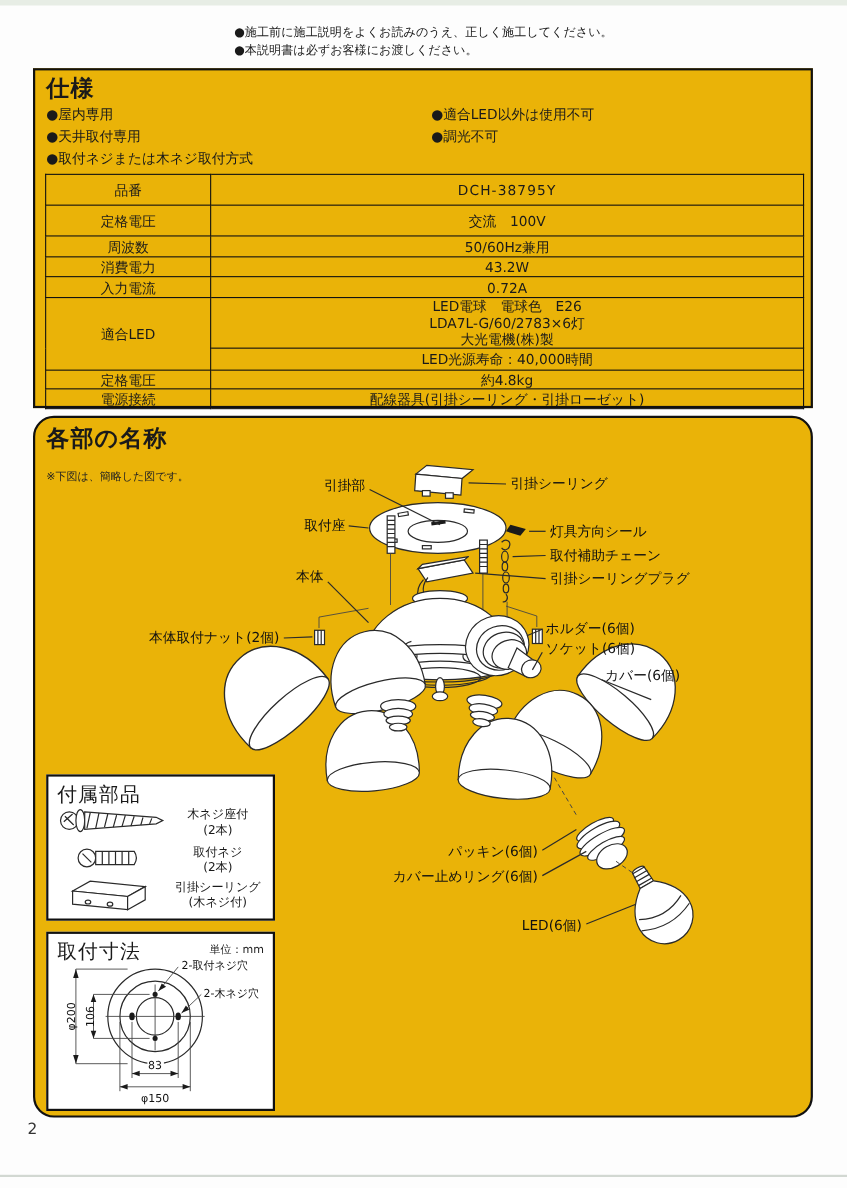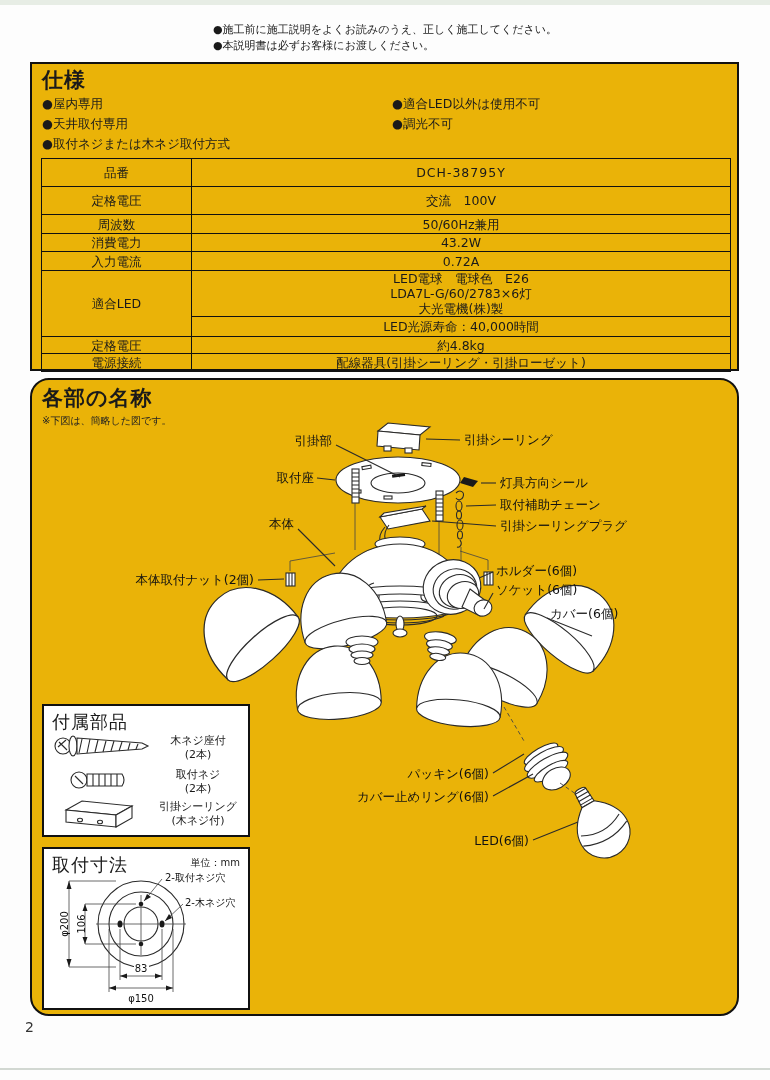--- a/index.html
+++ b/index.html
@@ -10,21 +10,21 @@
   
   .badges{position:absolute;left:33px;top:25px;display:flex;}
   .badge{border:2px solid #111;background:#fff;font-size:15px;font-weight:bold;
          letter-spacing:3px;padding:2px 8px;line-height:19px;white-space:nowrap;}
   .badge+.badge{margin-left:-2px;}
   .hnotes{position:absolute;left:213px;top:22px;font-size:11px;line-height:16px;white-space:nowrap;}
   
   .secbox{position:absolute;border:2px solid #111;background:#eab308;}
   .sectitle{position:absolute;font-size:21px;font-weight:bold;letter-spacing:1px;white-space:nowrap;}
   .bullet{position:absolute;font-size:12.5px;white-space:nowrap;}
-  .note{position:absolute;font-size:10px;color:#222;white-space:nowrap;}
+  .note{position:absolute;font-size:10px;color:#222;white-space:nowrap;margin-top:12px;}
   
   table.spec{position:absolute;left:9px;top:94px;width:690px;border-collapse:collapse;table-layout:fixed;}
   table.spec td{border:1.5px solid #111;text-align:center;vertical-align:middle;
                 font-size:12.5px;padding:0;line-height:15px;}
   td.model-val{font-size:26px;font-weight:normal;letter-spacing:1px;}
   
   .innerbox{position:absolute;border:2px solid #111;background:#fff;}
   .ib-title{position:absolute;left:8px;top:4px;font-size:18px;font-weight:normal;letter-spacing:1px;}
   .acc-label{position:absolute;left:108px;width:92px;text-align:center;font-size:11px;line-height:14px;}
   .unit{position:absolute;right:8px;top:7px;font-size:10px;}

